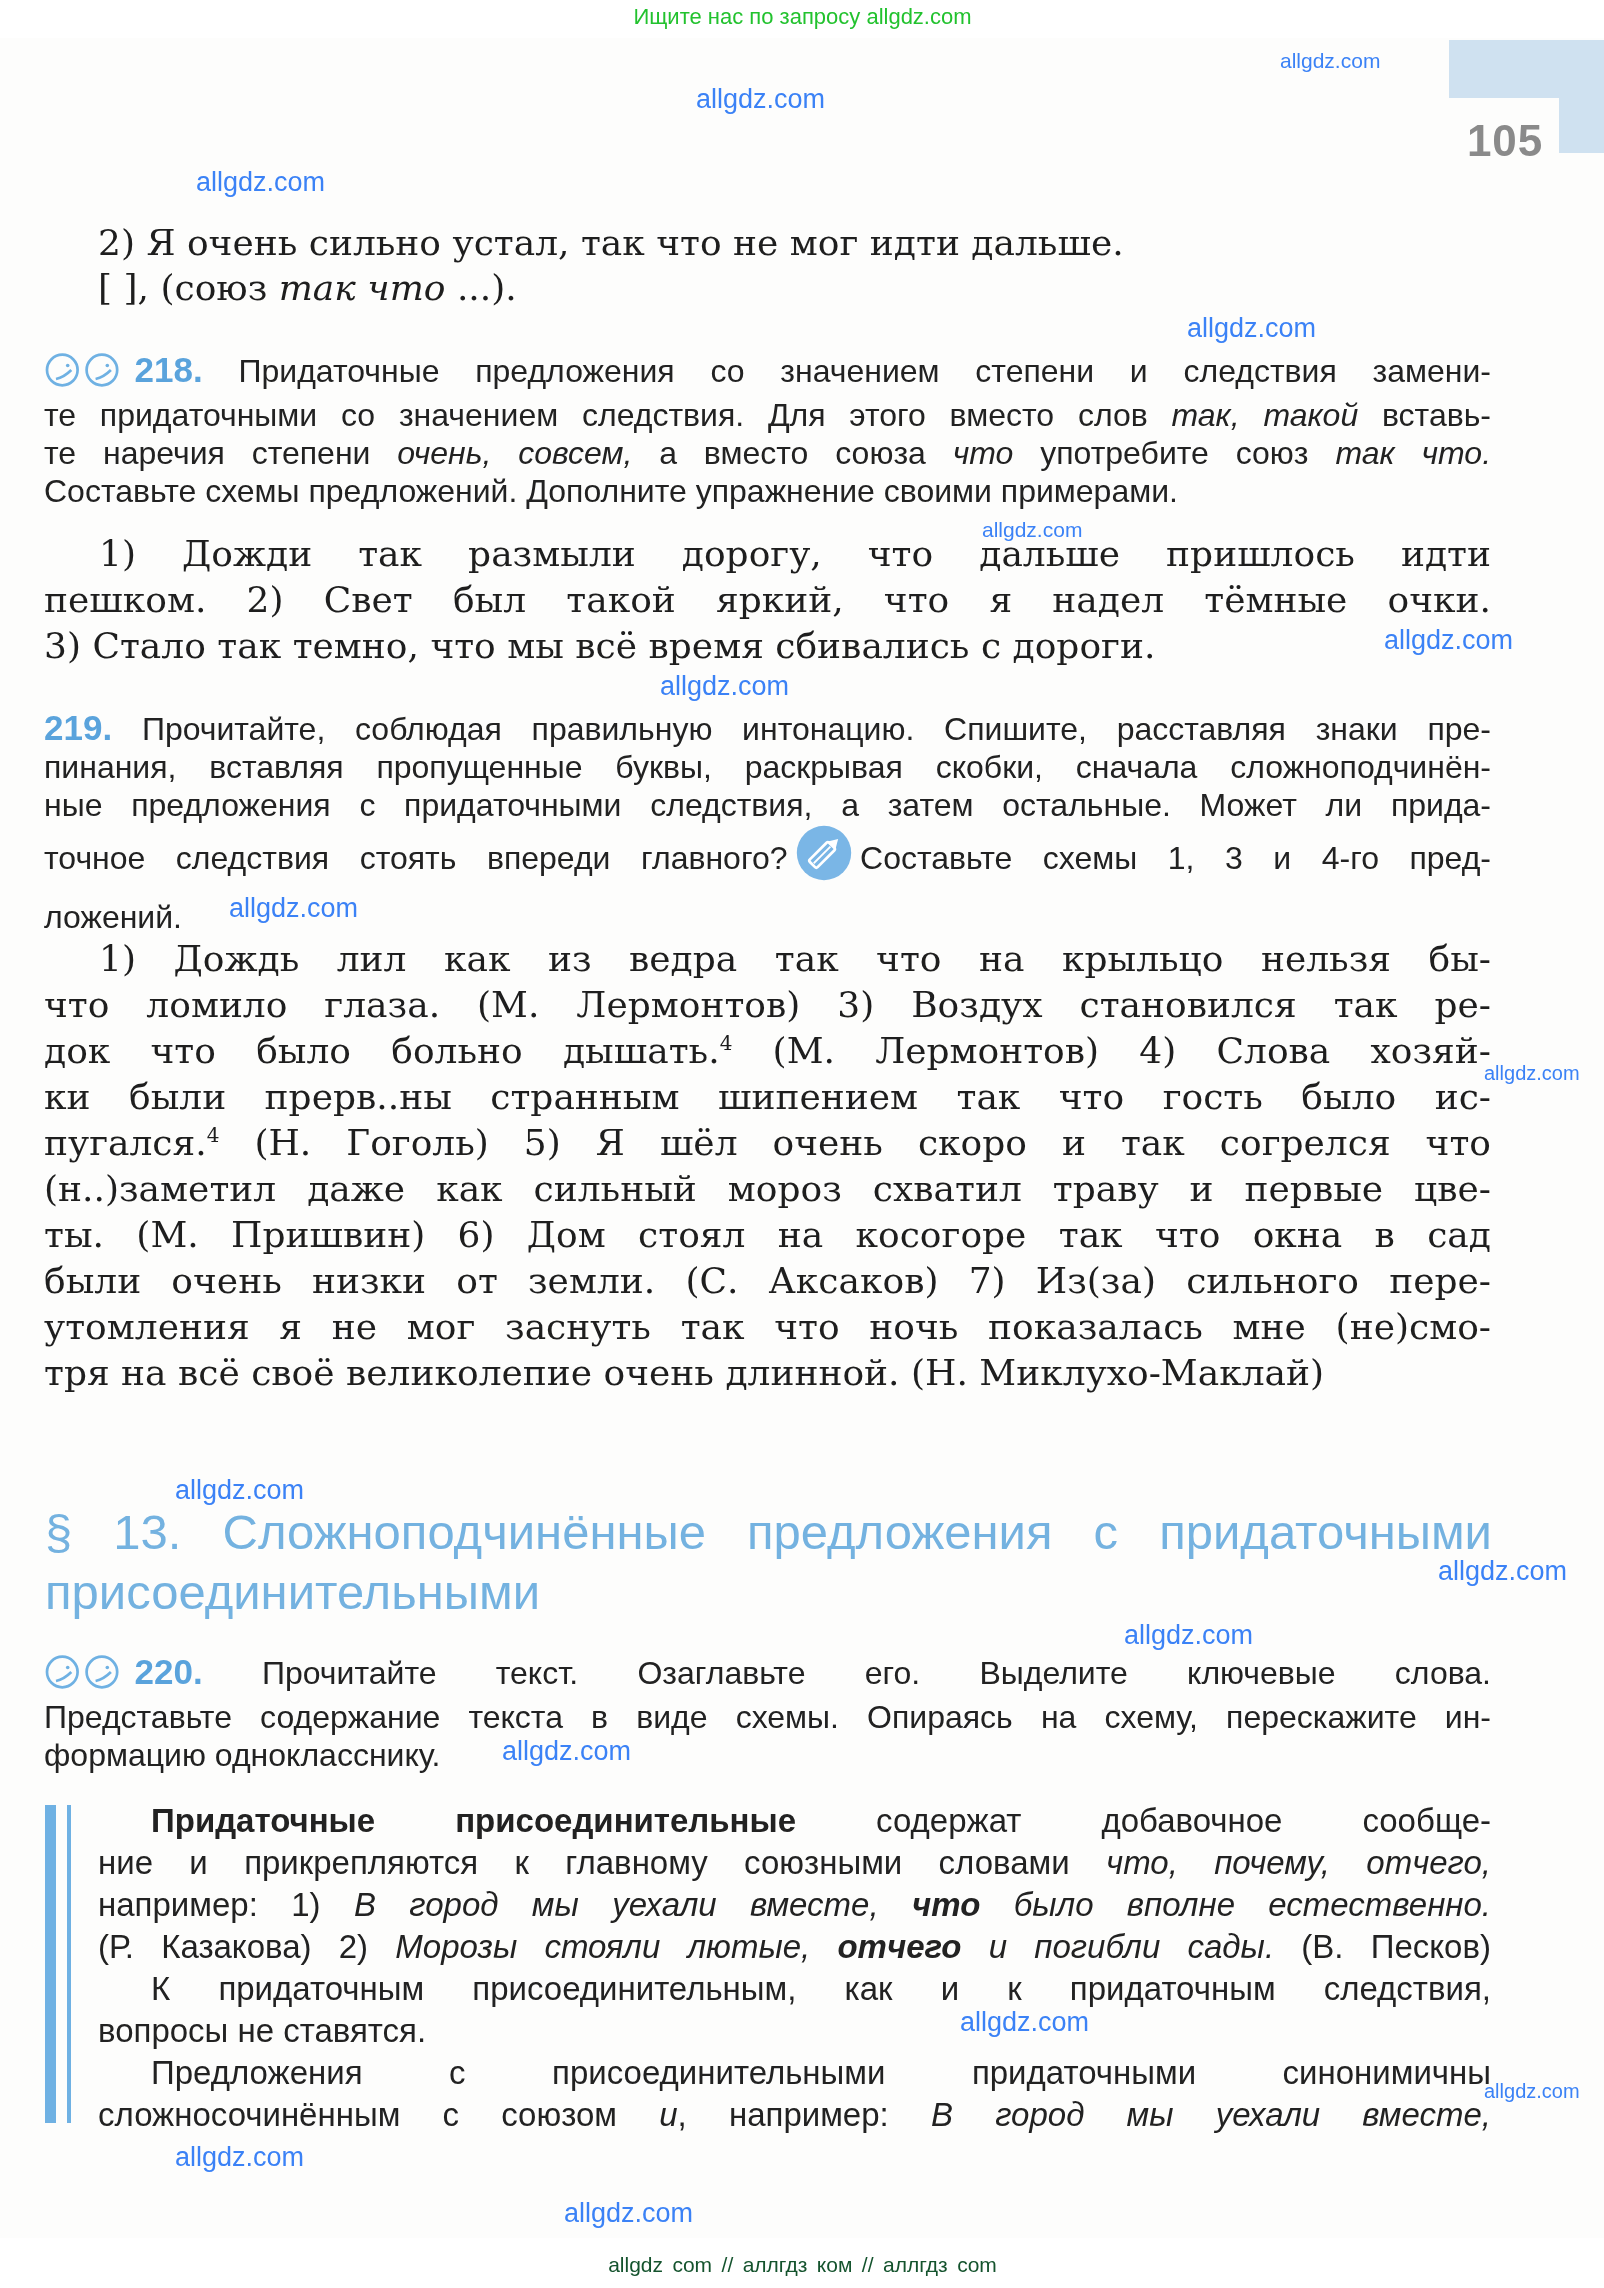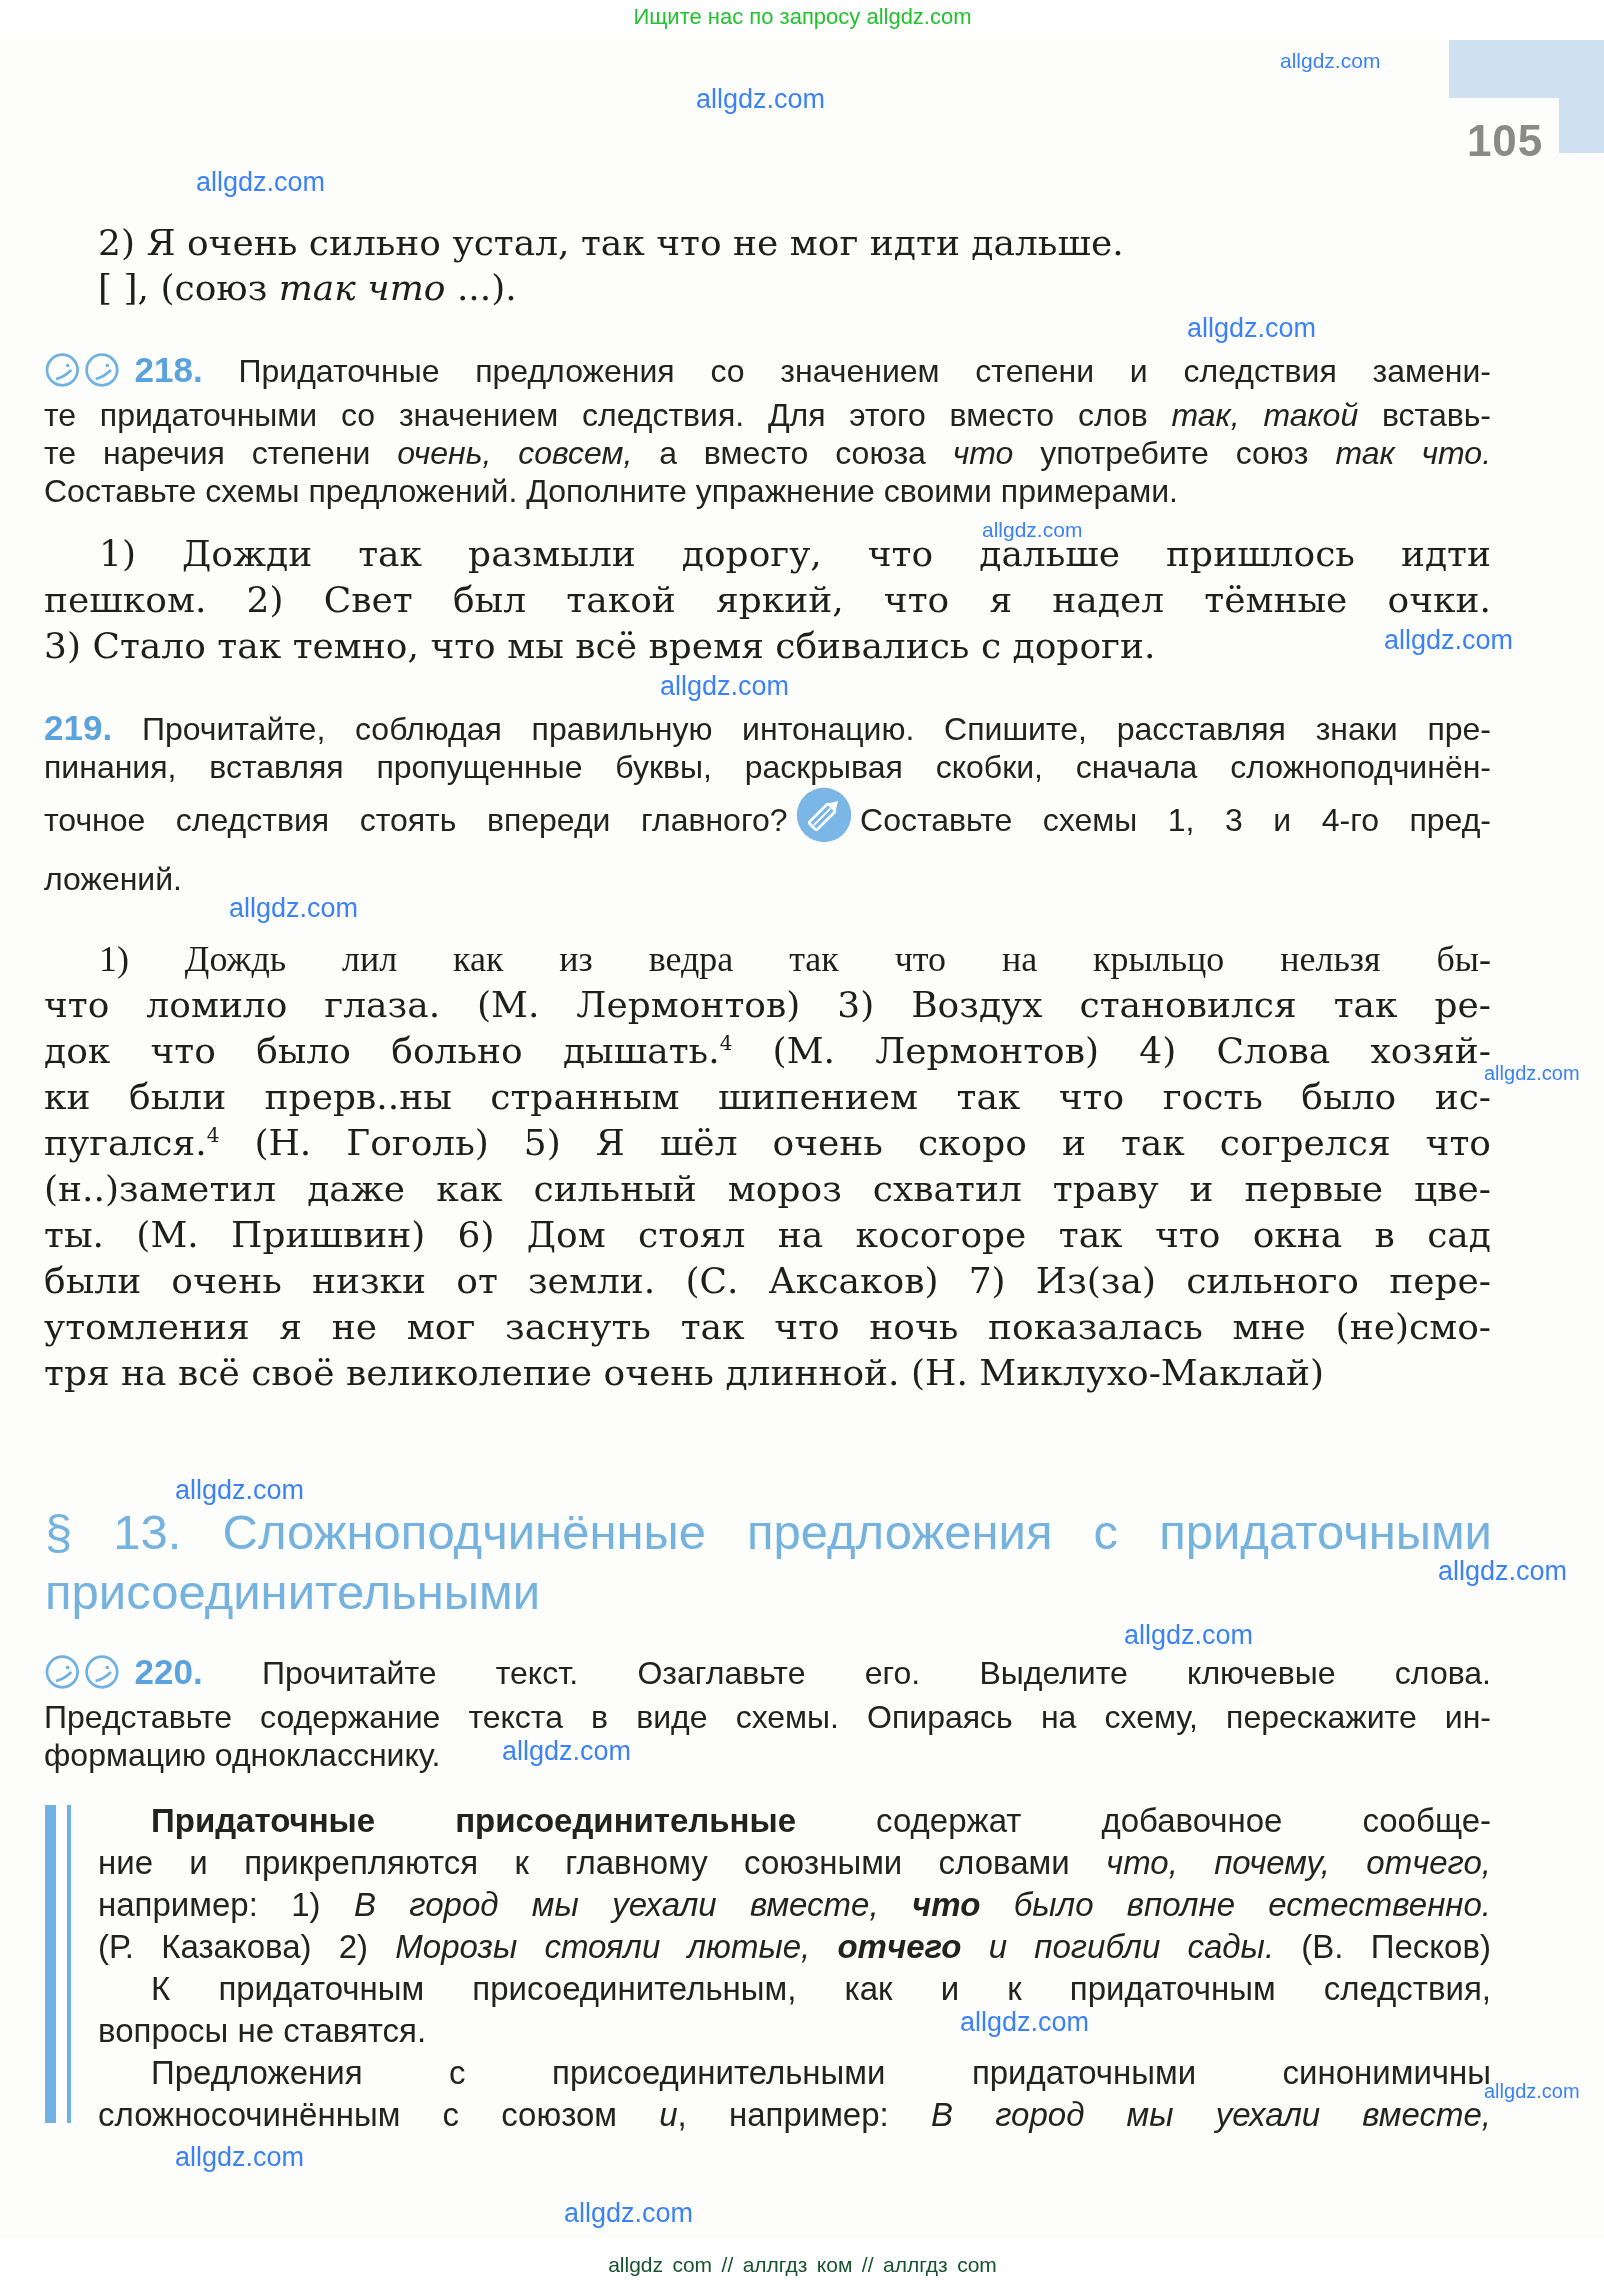--- a/index.html
+++ b/index.html
@@ -104,33 +104,34 @@
 
 <div class="serif" style="top:531px; left:44px;">
   <span class="ln" style="padding-left:55px;">1) Дожди так размыли дорогу, что дальше пришлось идти</span>
   <span class="ln">пешком. 2) Свет был такой яркий, что я надел тёмные очки.</span>
   <span class="ln last">3) Стало так темно, что мы всё время сбивались с дороги.</span>
 </div>
 
 <div class="sans" style="top:709px;">
   <span class="ln"><span class="exnum">219.</span> <span>Прочитайте, соблюдая правильную интонацию. Спишите, расставляя знаки пре-</span></span>
   <span class="ln">пинания, вставляя пропущенные буквы, раскрывая скобки, сначала сложноподчинён-</span>
+  <span class="ln">ные предложения с придаточными следствия, а затем остальные. Может ли прида-</span>
   <span class="ln" style="line-height:53px;"><span>точное следствия стоять впереди главного?</span><span class="pencil"><svg width="58" height="58" viewBox="0 0 64 64">
           <circle cx="32" cy="32" r="30" fill="#7ab6e6"></circle>
           <g transform="rotate(-45 32 32)">
             <rect x="14" y="26" width="30" height="12" rx="2" fill="none" stroke="#fff" stroke-width="3"></rect>
             <path d="M44 26 L54 32 L44 38 Z" fill="#fff"></path>
             <line x1="16" y1="32" x2="42" y2="32" stroke="#fff" stroke-width="2"></line>
           </g>
         </svg></span><span>Составьте схемы 1, 3 и 4-го пред-</span></span>
   <span class="ln last">ложений.</span>
 </div>
 
 <div class="serif" style="top:936px;">
-  <span class="ln" style="padding-left:55px;font-family:Liberation Serif, serif;">1) Дождь лил как из ведра так что на крыльцо нельзя бы-</span>
+  <span class="ln" style="padding-left:55px;">1) Дождь лил как из ведра так что на крыльцо нельзя бы-</span>
   <span class="ln">что ломило глаза. (М. Лермонтов) 3) Воздух становился так ре-</span>
   <span class="ln"><span>док что было больно дышать.</span><sup>4</sup><span> (М. Лермонтов) 4) Слова хозяй-</span></span>
   <span class="ln">ки были прерв..ны странным шипением так что гость было ис-</span>
   <span class="ln"><span>пугался.</span><sup>4</sup><span> (Н. Гоголь) 5) Я шёл очень скоро и так согрелся что</span></span>
   <span class="ln">(н..)заметил даже как сильный мороз схватил траву и первые цве-</span>
   <span class="ln">ты. (М. Пришвин) 6) Дом стоял на косогоре так что окна в сад</span>
   <span class="ln">были очень низки от земли. (С. Аксаков) 7) Из(за) сильного пере-</span>
   <span class="ln">утомления я не мог заснуть так что ночь показалась мне (не)смо-</span>
   <span class="ln last">тря на всё своё великолепие очень длинной. (Н. Миклухо-Маклай)</span>
 </div>

